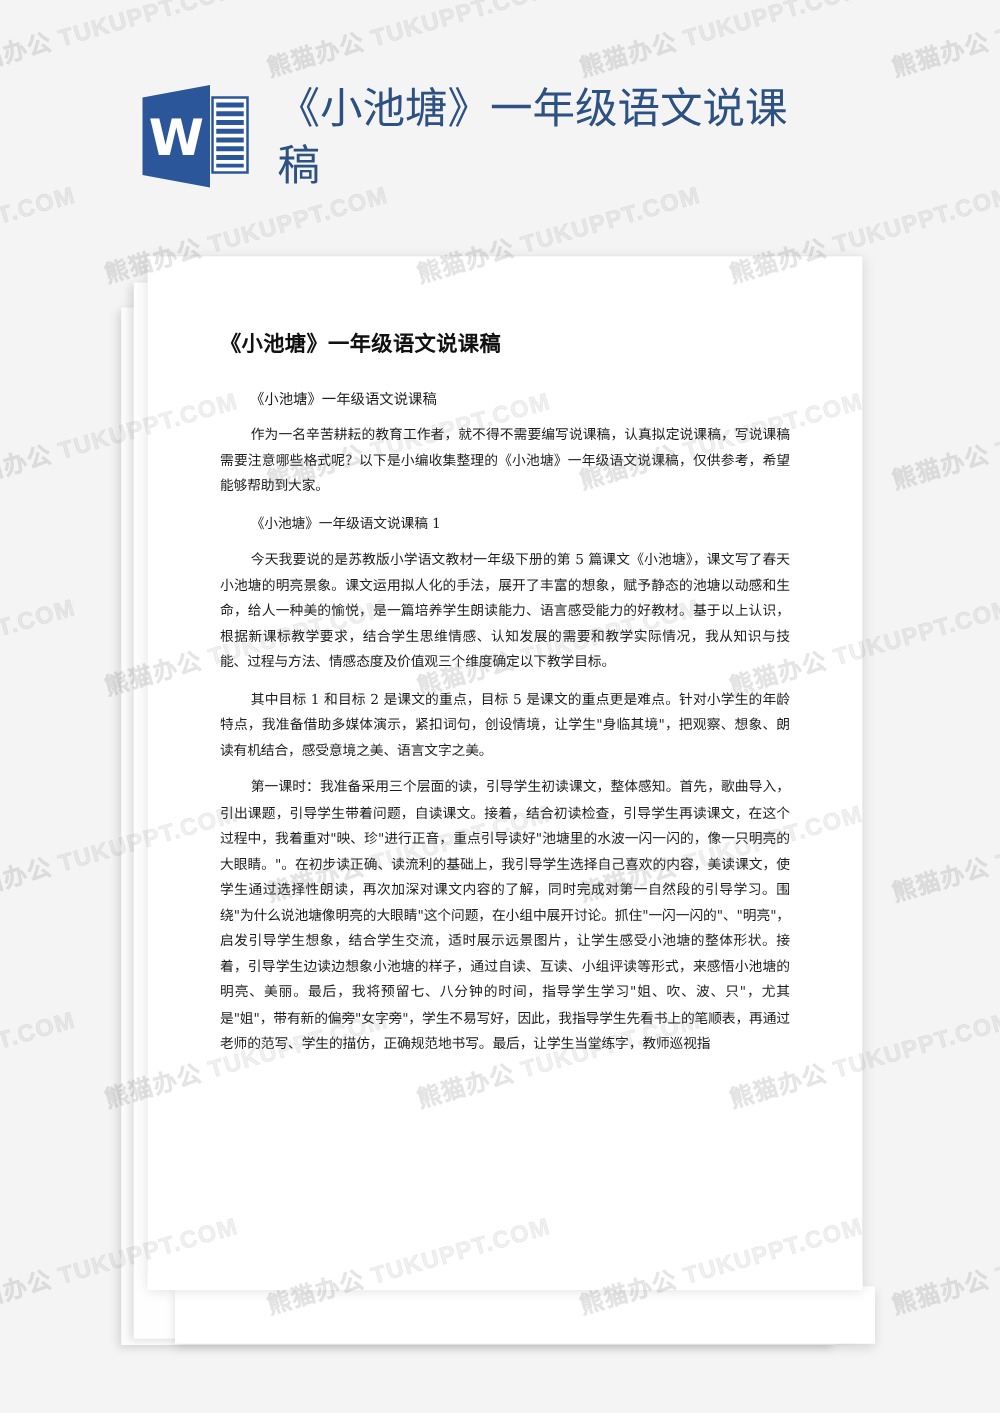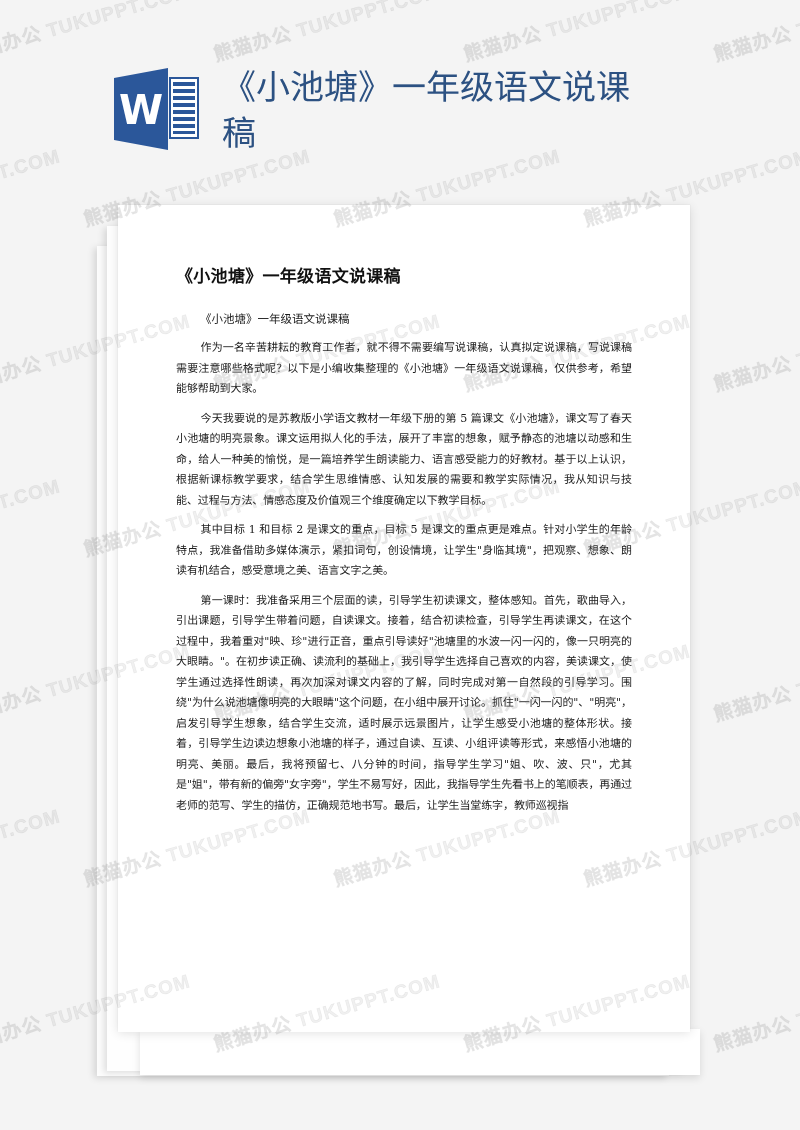--- a/index.html
+++ b/index.html
@@ -205,20 +205,21 @@
   </div>
 
   <div class="doc-body">
 
     <div class="doc-h1">《小池塘》一年级语文说课稿</div>
 
     <div class="doc-sub">《小池塘》一年级语文说课稿</div>
 
     <p class="doc-p">作为一名辛苦耕耘的教育工作者，就不得不需要编写说课稿，认真拟定说课稿，写说课稿需要注意哪些格式呢？以下是小编收集整理的《小池塘》一年级语文说课稿，仅供参考，希望能够帮助到大家。</p>
 
+    <p class="doc-p">《小池塘》一年级语文说课稿 1</p>
 
     <p class="doc-p">今天我要说的是苏教版小学语文教材一年级下册的第 5 篇课文《小池塘》，课文写了春天小池塘的明亮景象。课文运用拟人化的手法，展开了丰富的想象，赋予静态的池塘以动感和生命，给人一种美的愉悦，是一篇培养学生朗读能力、语言感受能力的好教材。基于以上认识，根据新课标教学要求，结合学生思维情感、认知发展的需要和教学实际情况，我从知识与技能、过程与方法、情感态度及价值观三个维度确定以下教学目标。</p>
 
 
 
 
     <p class="doc-p">其中目标 1 和目标 2 是课文的重点，目标 5 是课文的重点更是难点。针对小学生的年龄特点，我准备借助多媒体演示，紧扣词句，创设情境，让学生"身临其境"，把观察、想象、朗读有机结合，感受意境之美、语言文字之美。</p>
 
 
     <p class="doc-p">第一课时：我准备采用三个层面的读，引导学生初读课文，整体感知。首先，歌曲导入，引出课题，引导学生带着问题，自读课文。接着，结合初读检查，引导学生再读课文，在这个过程中，我着重对"映、珍"进行正音，重点引导读好"池塘里的水波一闪一闪的，像一只明亮的大眼睛。"。在初步读正确、读流利的基础上，我引导学生选择自己喜欢的内容，美读课文，使学生通过选择性朗读，再次加深对课文内容的了解，同时完成对第一自然段的引导学习。围绕"为什么说池塘像明亮的大眼睛"这个问题，在小组中展开讨论。抓住"一闪一闪的"、"明亮"，启发引导学生想象，结合学生交流，适时展示远景图片，让学生感受小池塘的整体形状。接着，引导学生边读边想象小池塘的样子，通过自读、互读、小组评读等形式，来感悟小池塘的明亮、美丽。最后，我将预留七、八分钟的时间，指导学生学习"姐、吹、波、只"，尤其是"姐"，带有新的偏旁"女字旁"，学生不易写好，因此，我指导学生先看书上的笔顺表，再通过老师的范写、学生的描仿，正确规范地书写。最后，让学生当堂练字，教师巡视指</p>

